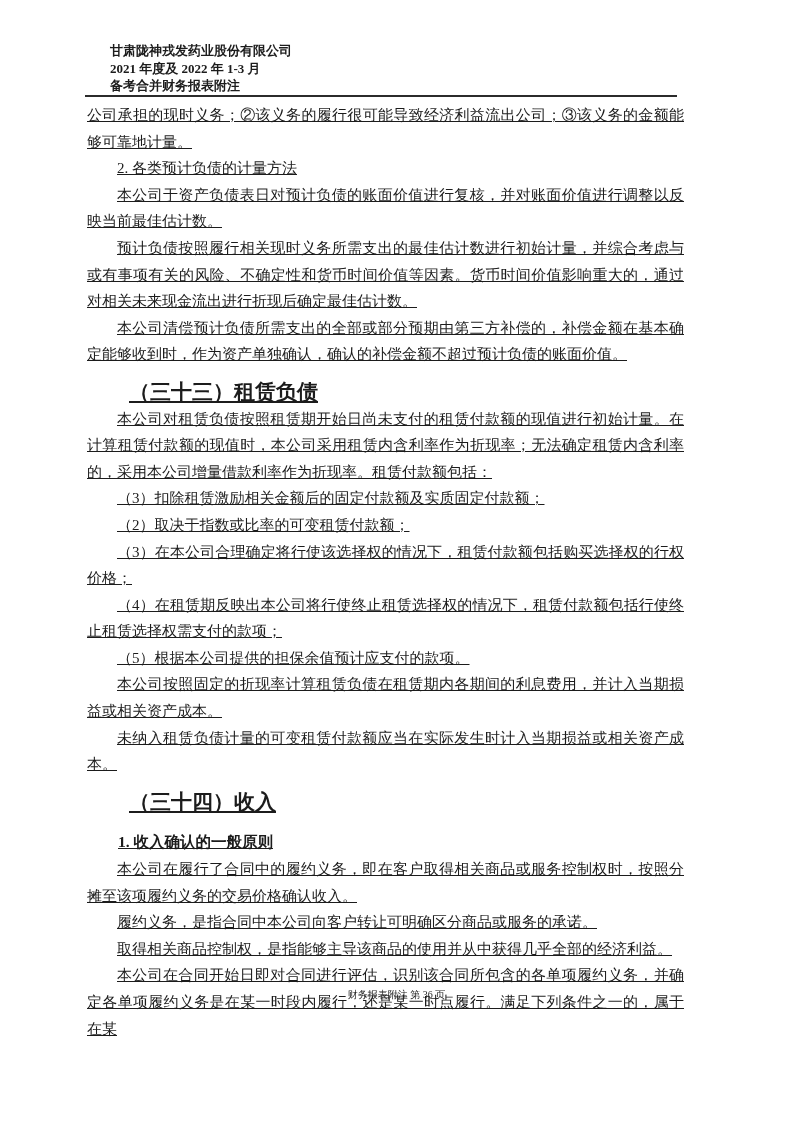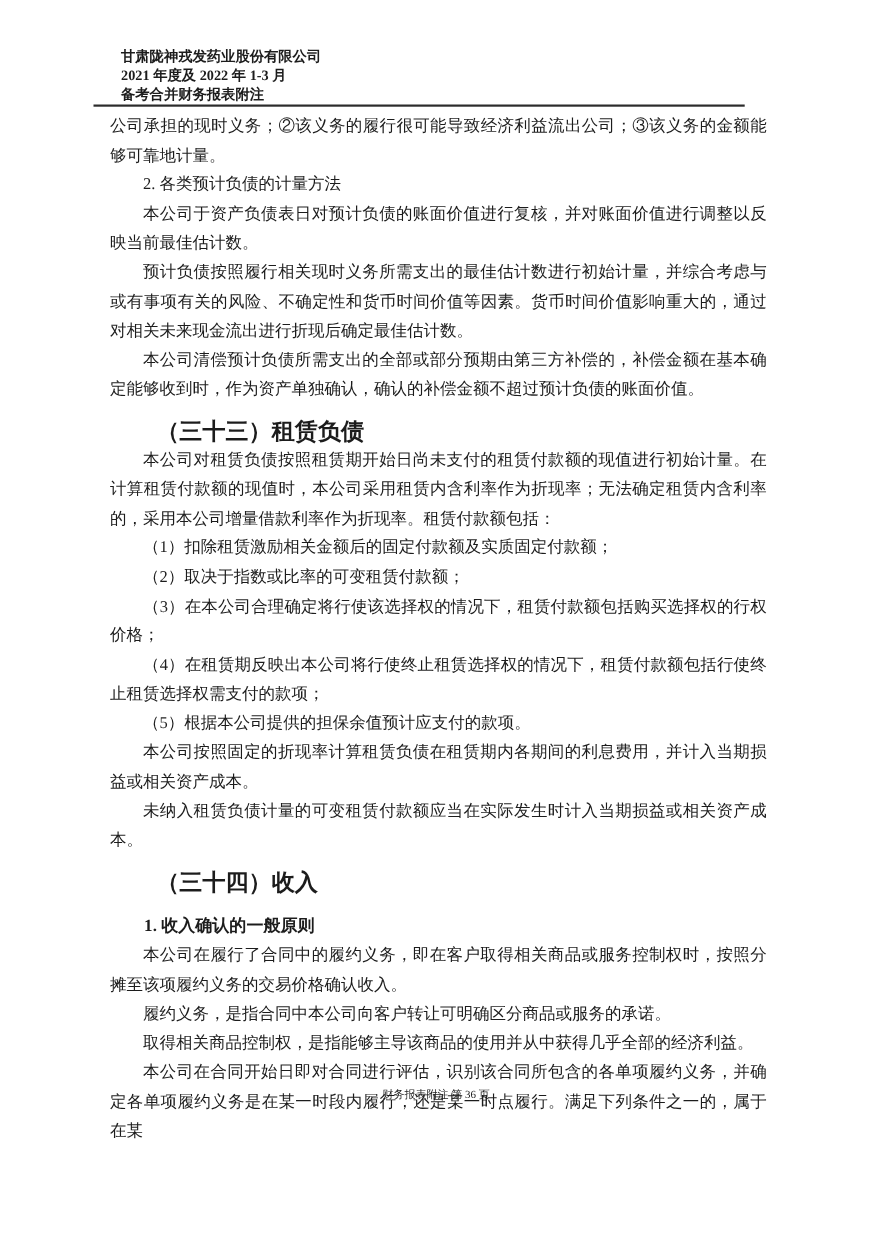--- a/index.html
+++ b/index.html
@@ -31,27 +31,28 @@
     position: absolute;
     left: 85px;
     top: 95px;
     width: 592px;
     height: 2px;
     background: #2b2b2b;
   }
   
   .content {
     position: absolute;
-    left: 100px;
+    left: 87px;
     top: 102px;
     width: 597px;
     font-size: 15px;
     line-height: 26.6px;
     text-align: justify;
     text-justify: inter-ideograph;
+    text-decoration: underline;
   }
   .content p {
     margin: 0;
     padding: 0;
     text-indent: 2em;
   }
   .content p.no-indent {
     text-indent: 0;
   }
   .content p.sec-heading {
@@ -89,21 +90,21 @@
   <div class="header-rule"></div>
 
   <div class="content">
     <p class="no-indent">公司承担的现时义务；②该义务的履行很可能导致经济利益流出公司；③该义务的金额能够可靠地计量。</p>
     <p>2. 各类预计负债的计量方法</p>
     <p>本公司于资产负债表日对预计负债的账面价值进行复核，并对账面价值进行调整以反映当前最佳估计数。</p>
     <p>预计负债按照履行相关现时义务所需支出的最佳估计数进行初始计量，并综合考虑与或有事项有关的风险、不确定性和货币时间价值等因素。货币时间价值影响重大的，通过对相关未来现金流出进行折现后确定最佳估计数。</p>
     <p>本公司清偿预计负债所需支出的全部或部分预期由第三方补偿的，补偿金额在基本确定能够收到时，作为资产单独确认，确认的补偿金额不超过预计负债的账面价值。</p>
     <p class="sec-heading">（三十三）租赁负债</p>
     <p>本公司对租赁负债按照租赁期开始日尚未支付的租赁付款额的现值进行初始计量。在计算租赁付款额的现值时，本公司采用租赁内含利率作为折现率；无法确定租赁内含利率的，采用本公司增量借款利率作为折现率。租赁付款额包括：</p>
-    <p>（1）扣除租赁激励相关金额后的固定付款额及实质固定付款额；</p>
+    <p>（3）扣除租赁激励相关金额后的固定付款额及实质固定付款额；</p>
     <p>（2）取决于指数或比率的可变租赁付款额；</p>
     <p>（3）在本公司合理确定将行使该选择权的情况下，租赁付款额包括购买选择权的行权价格；</p>
     <p>（4）在租赁期反映出本公司将行使终止租赁选择权的情况下，租赁付款额包括行使终止租赁选择权需支付的款项；</p>
     <p>（5）根据本公司提供的担保余值预计应支付的款项。</p>
     <p>本公司按照固定的折现率计算租赁负债在租赁期内各期间的利息费用，并计入当期损益或相关资产成本。</p>
     <p>未纳入租赁负债计量的可变租赁付款额应当在实际发生时计入当期损益或相关资产成本。</p>
     <p class="sec-heading">（三十四）收入</p>
     <p class="sub-heading">1. 收入确认的一般原则</p>
     <p>本公司在履行了合同中的履约义务，即在客户取得相关商品或服务控制权时，按照分摊至该项履约义务的交易价格确认收入。</p>
     <p>履约义务，是指合同中本公司向客户转让可明确区分商品或服务的承诺。</p>

